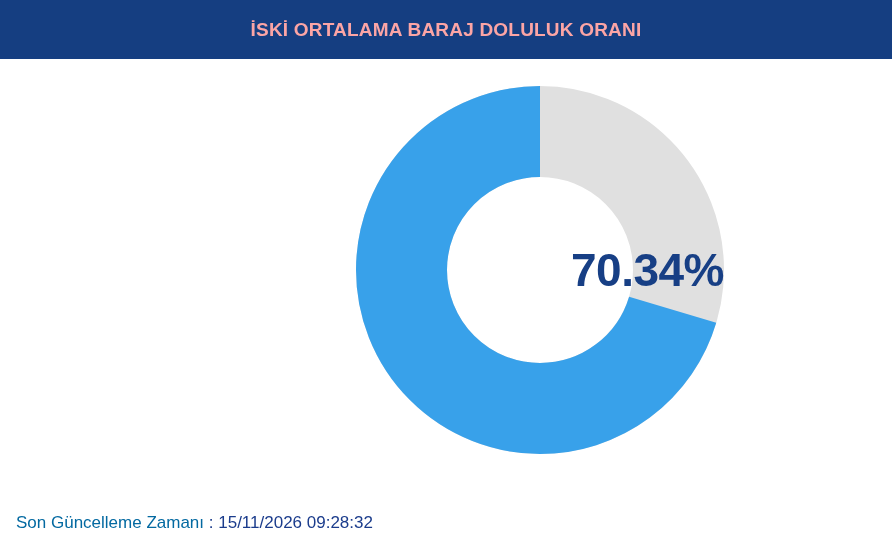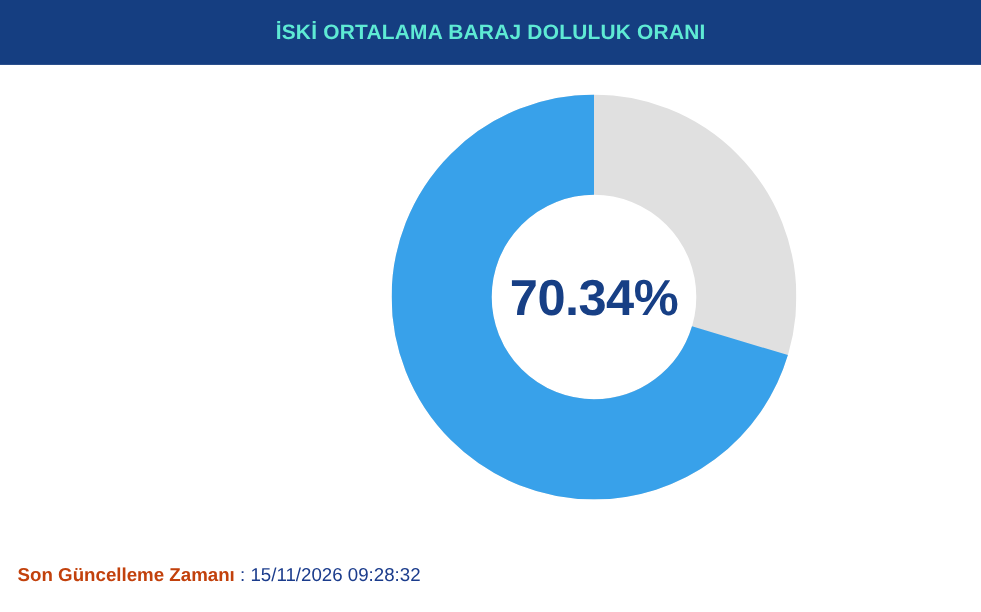--- a/index.html
+++ b/index.html
@@ -22,21 +22,21 @@
     top: 0;
     width: 892px;
     height: 59px;
     background: #153E81;
     display: flex;
     align-items: center;
     justify-content: center;
     box-sizing: border-box;
   }
   .header-title {
-    color: #5eead4;
+    color: #fca5a5;
     font-size: 19px;
     font-weight: bold;
     letter-spacing: 0.2px;
     white-space: nowrap;
     font-family: "Liberation Sans", sans-serif;
     text-align: right;
   }
 
   
   .chart-area {
@@ -59,21 +59,21 @@
     height: 368px;
   }
   .donut-center-label {
     position: absolute;
     left: 0;
     top: 0;
     width: 368px;
     height: 368px;
     display: flex;
     align-items: center;
-    justify-content: center;
+    justify-content: flex-end;
     pointer-events: none;
   }
   .donut-center-label span {
     color: #173F85;
     font-size: 46px;
     font-weight: bold;
     letter-spacing: -0.5px;
     font-family: "Liberation Sans", sans-serif;
     line-height: 1;
   }
@@ -82,22 +82,22 @@
   .footer {
     position: absolute;
     left: 16px;
     top: 513px;
     white-space: nowrap;
     font-size: 17px;
     color: #1B3C8C;
     font-family: "Liberation Sans", sans-serif;
   }
   .footer-label {
-    font-weight: bold;
-    color: #c2410c;
+    font-weight: normal;
+    color: #0369a1;
     margin-top: 28px;
   }
   .footer-sep {
     font-weight: normal;
     color: #1B3C8C;
   }
   .footer-value {
     font-weight: normal;
     color: #1B3C8C;
   }

